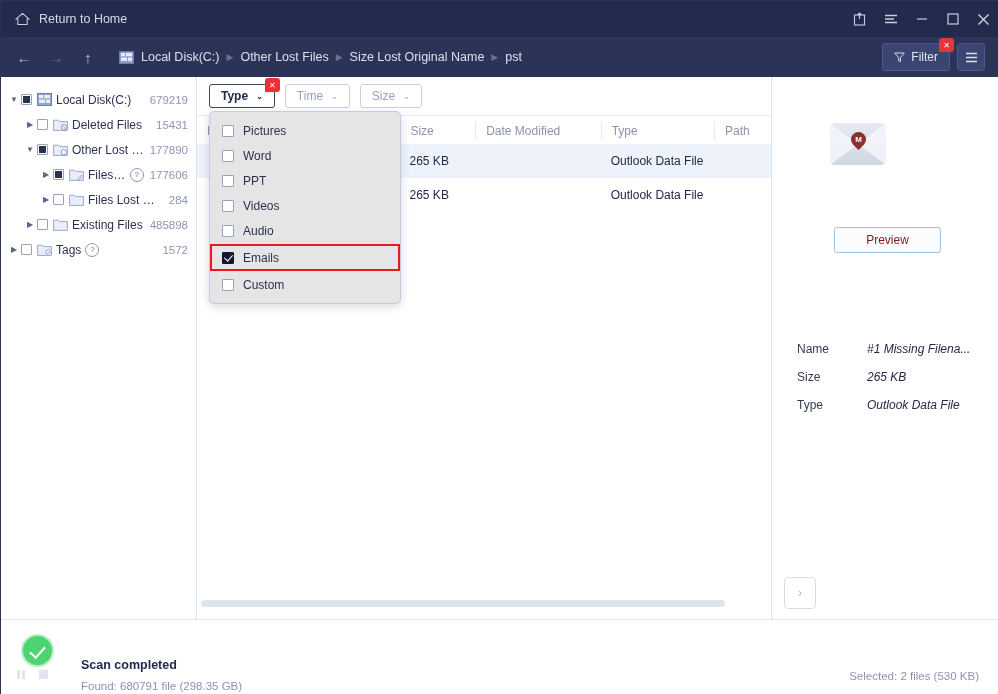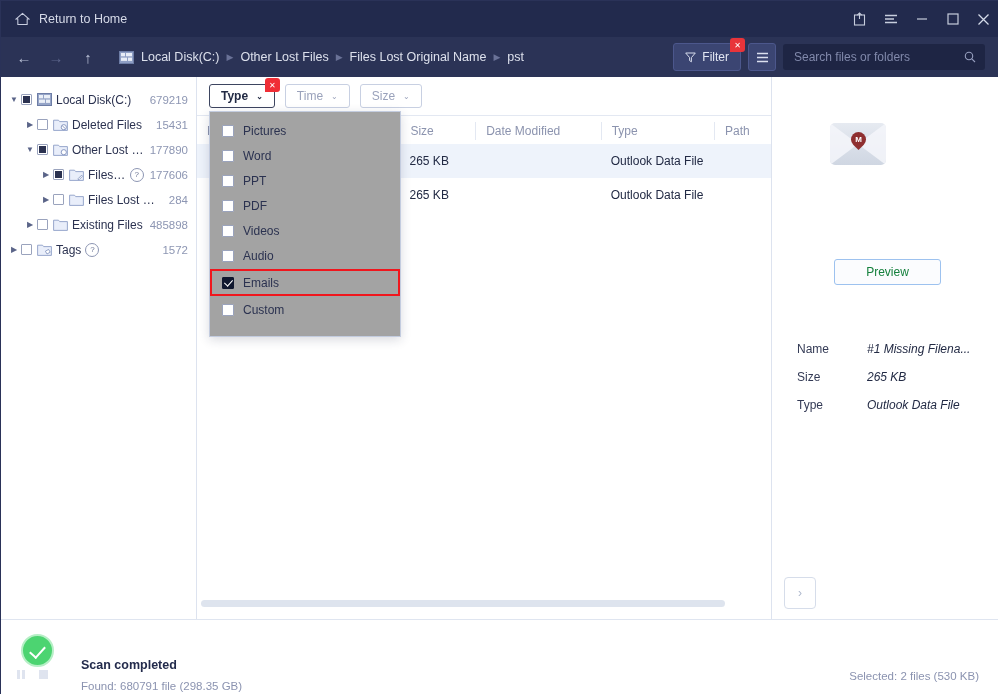--- a/index.html
+++ b/index.html
@@ -144,22 +144,22 @@
   .row{
     position:absolute;left:0;right:0;height:34px;display:flex;align-items:center;
     font-size:12px;color:#222a44;cursor:pointer;
   }
   .row.sel{background:#eef3fb;}
   .cell{box-sizing:border-box;padding-left:10px;overflow:hidden;white-space:nowrap;}
 
   
   .dropdown{
     position:absolute;left:12px;top:34px;width:190px;
-    background:#a3a3a3;border:1px solid #c3ccdf;border-radius:0;
-    box-shadow:0 3px 10px rgba(30,40,70,.16);z-index:40;padding:6px 0 14px 0;
+    background:#e5e5e5;border:1px solid #c3ccdf;border-radius:5px;
+    box-shadow:0 3px 10px rgba(30,40,70,.16);z-index:40;padding:6px 0 6px 0;
   }
   .dd-item{
     height:25px;display:flex;align-items:center;padding-left:12px;
     font-size:12px;color:#2b3250;cursor:pointer;box-sizing:border-box;
   }
   .dd-item.highlight{
     border:2px solid #f0161d;height:27px;margin:1px 0;padding-left:10px;
   }
   .dd-cb{
     width:12px;height:12px;box-sizing:border-box;border:1px solid #9aa3bd;background:#fff;
@@ -196,21 +196,21 @@
     position:absolute;left:21px;top:9px;width:15px;height:15px;border-radius:50% 50% 50% 0;
     transform:rotate(-45deg);background:#8f2f30;
   }
   .env-pin span{
     display:block;transform:rotate(45deg);color:#fff;font-size:8px;
     text-align:center;line-height:15px;font-weight:bold;
   }
   .preview-btn{
     position:absolute;left:62px;top:150px;width:105px;height:24px;
     border:1px solid #9dc2ef;border-radius:3px;background:#fbfcfe;
-    color:#15803d;font-size:12px;display:flex;align-items:center;justify-content:center;cursor:pointer;margin-top:32px;
+    color:#7f1d1d;font-size:12px;display:flex;align-items:center;justify-content:center;cursor:pointer;
   }
   .meta{position:absolute;left:25px;top:258px;width:185px;}
   .meta-row{display:flex;height:28px;align-items:center;font-size:12px;color:#222a44;}
   .meta-k{width:70px;color:#333a55;}
   .meta-v{flex:1;overflow:hidden;white-space:nowrap;text-overflow:ellipsis;font-style:italic;}
   .next-btn{
     position:absolute;left:12px;top:500px;width:30px;height:30px;
     border:1px solid #d6ddea;border-radius:4px;background:#fff;
     display:flex;align-items:center;justify-content:center;color:#aeb8cd;cursor:pointer;
   }
@@ -304,42 +304,35 @@
         <rect x="0.5" y="0.5" width="14" height="12" fill="#8e9ec4" stroke="#6d7da6"></rect>
         <rect x="2" y="2" width="4" height="3.3" fill="#e7ecf6"></rect>
         <rect x="7" y="2" width="6" height="3.3" fill="#e7ecf6"></rect>
         <rect x="2" y="6.6" width="6" height="3.3" fill="#e7ecf6"></rect>
         <rect x="9" y="6.6" width="4" height="3.3" fill="#e7ecf6"></rect>
       </svg>
       <span class="crumb">Local Disk(C:)</span>
       <span class="crumb-sep">▶</span>
       <span class="crumb">Other Lost Files</span>
       <span class="crumb-sep">▶</span>
-      <span class="crumb">Files Lost Original Name</span>
+      <span class="crumb">Size Lost Original Name</span>
       <span class="crumb-sep">▶</span>
       <span class="crumb">pst</span>
     </div>
     <div class="nav-right">
       <div class="filter-btn">
         <svg width="11" height="11" viewBox="0 0 11 11">
             <path d="M0.7 1 H10.3 L6.4 5.6 V9.8 L4.6 8.6 V5.6 Z" fill="none" stroke="#d7dcec" stroke-width="1"></path>
           </svg>
         <span>Filter</span>
         <span class="filter-badge">✕</span>
       </div>
       <div class="list-toggle">
         <svg width="13" height="11" viewBox="0 0 13 11">
             <path d="M1 1.5 H12 M1 5.5 H12 M1 9.5 H12" stroke="#dbe0ef" stroke-width="1.4"></path>
-          </svg>
-      </div>
-      <div class="search-wrap">
-        <input class="search-input" placeholder="Search files or folders" style="">
-        <svg width="12" height="12" viewBox="0 0 12 12">
-            <circle cx="5" cy="5" r="3.7" fill="none" stroke="#98a0c0" stroke-width="1.1"></circle>
-            <path d="M7.8 7.8 L11 11" stroke="#98a0c0" stroke-width="1.1"></path>
           </svg>
       </div>
     </div>
   </div>
 
   <div class="body">
 
     <div class="sidebar">
       <div id="tree-host">
           <div class="tree-row" style="padding-left: 6px;">
@@ -482,24 +475,20 @@
           <div class="dd-item">
             <span class="dd-cb"></span>
             <span>Word</span>
           </div>
           <div class="dd-item">
             <span class="dd-cb"></span>
             <span>PPT</span>
           </div>
           <div class="dd-item">
             <span class="dd-cb"></span>
-            <span>PDF</span>
-          </div>
-          <div class="dd-item">
-            <span class="dd-cb"></span>
             <span>Videos</span>
           </div>
           <div class="dd-item">
             <span class="dd-cb"></span>
             <span>Audio</span>
           </div>
           <div class="dd-item highlight">
             <span class="dd-cb on"></span>
             <span>Emails</span>
           </div>

